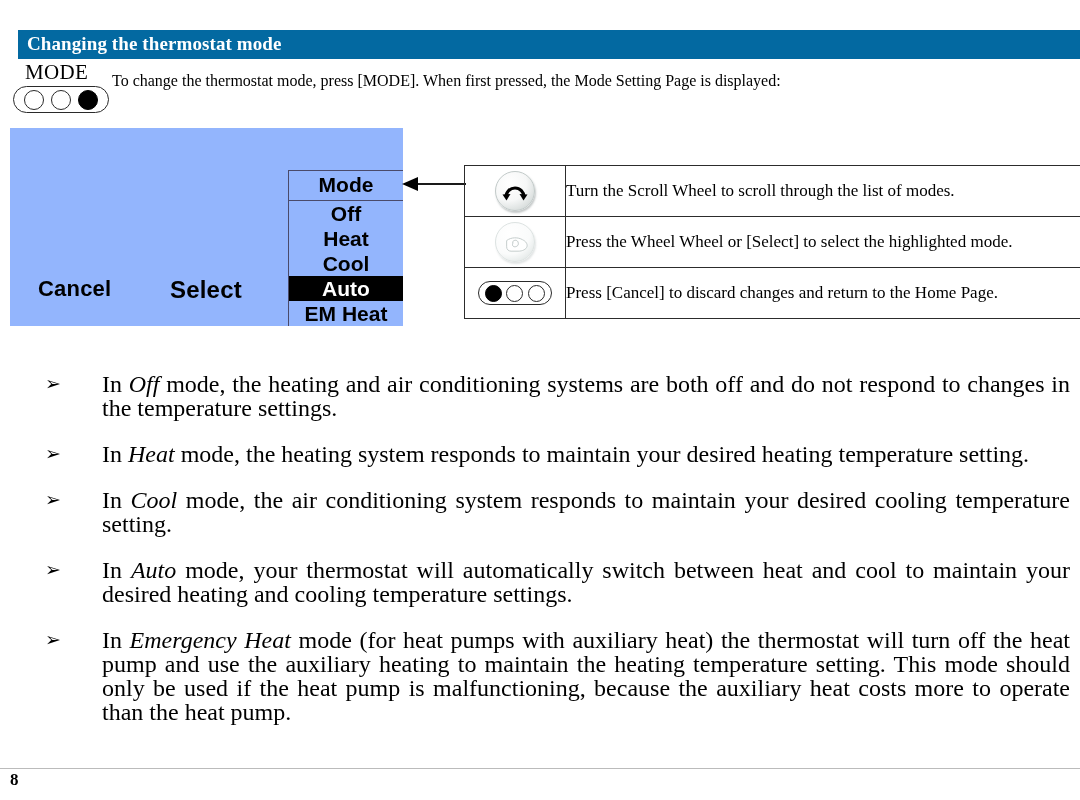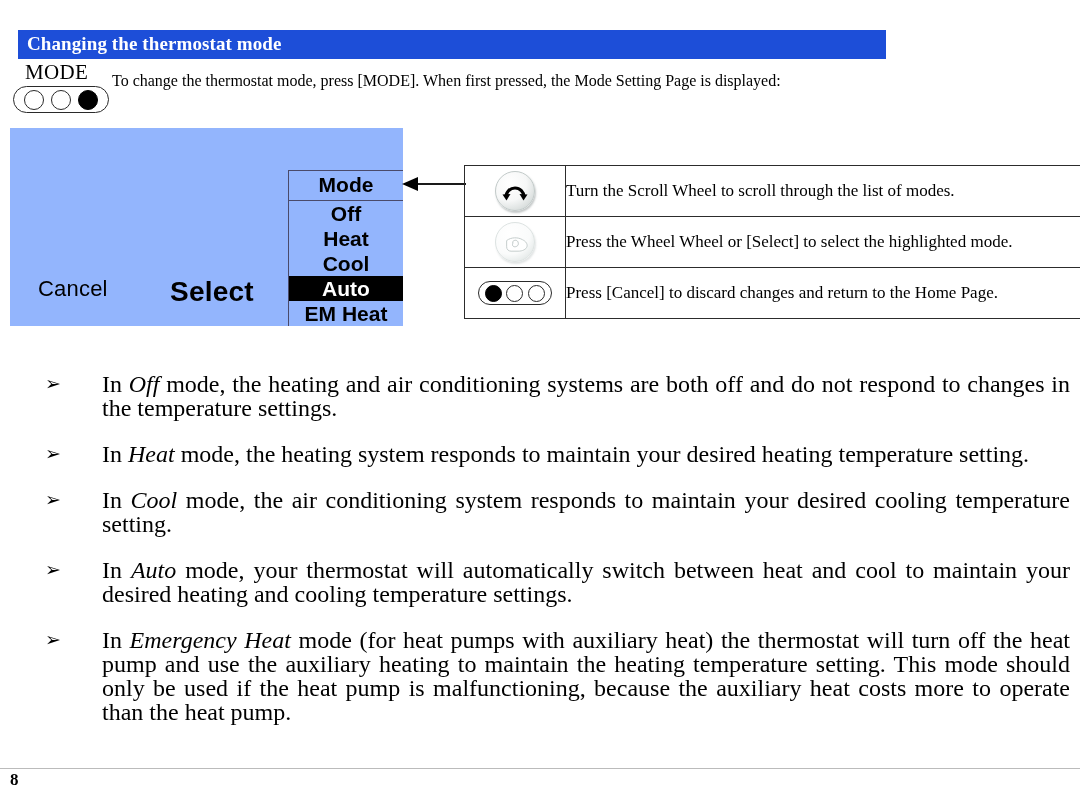--- a/index.html
+++ b/index.html
@@ -14,23 +14,23 @@
     overflow: hidden;
     font-family: "Liberation Serif", "DejaVu Serif", serif;
     color: #000000;
   }
 
   
   #section-header-bar {
     position: absolute;
     left: 18px;
     top: 30px;
-    width: 868px;
+    width: 1062px;
     height: 29px;
-    background: #1d4ed8;
+    background: #0369a1;
     box-sizing: border-box;
   }
   #section-header-title {
     position: absolute;
     left: 9px;
     top: 3px;
     font-family: "Liberation Serif", "DejaVu Serif", serif;
     font-size: 19px;
     font-weight: bold;
     color: #ffffff;
@@ -102,30 +102,30 @@
     width: 393px;
     height: 198px;
     background: #93b5fd;
   }
   #lcd-softkey-cancel {
     position: absolute;
     left: 28px;
     top: 148px;
     font-family: "Liberation Sans", "DejaVu Sans", sans-serif;
     font-size: 22px;
-    font-weight: normal;
+    font-weight: bold;
     color: #000000;
     letter-spacing: 0.2px;
   }
   #lcd-softkey-select {
     position: absolute;
     left: 160px;
     top: 148px;
     font-family: "Liberation Sans", "DejaVu Sans", sans-serif;
-    font-size: 28px;
+    font-size: 24px;
     font-weight: bold;
     color: #000000;
     letter-spacing: 0.2px;
   }
 
   
   #mode-list-popup {
     position: absolute;
     left: 278px;
     top: 42px;

